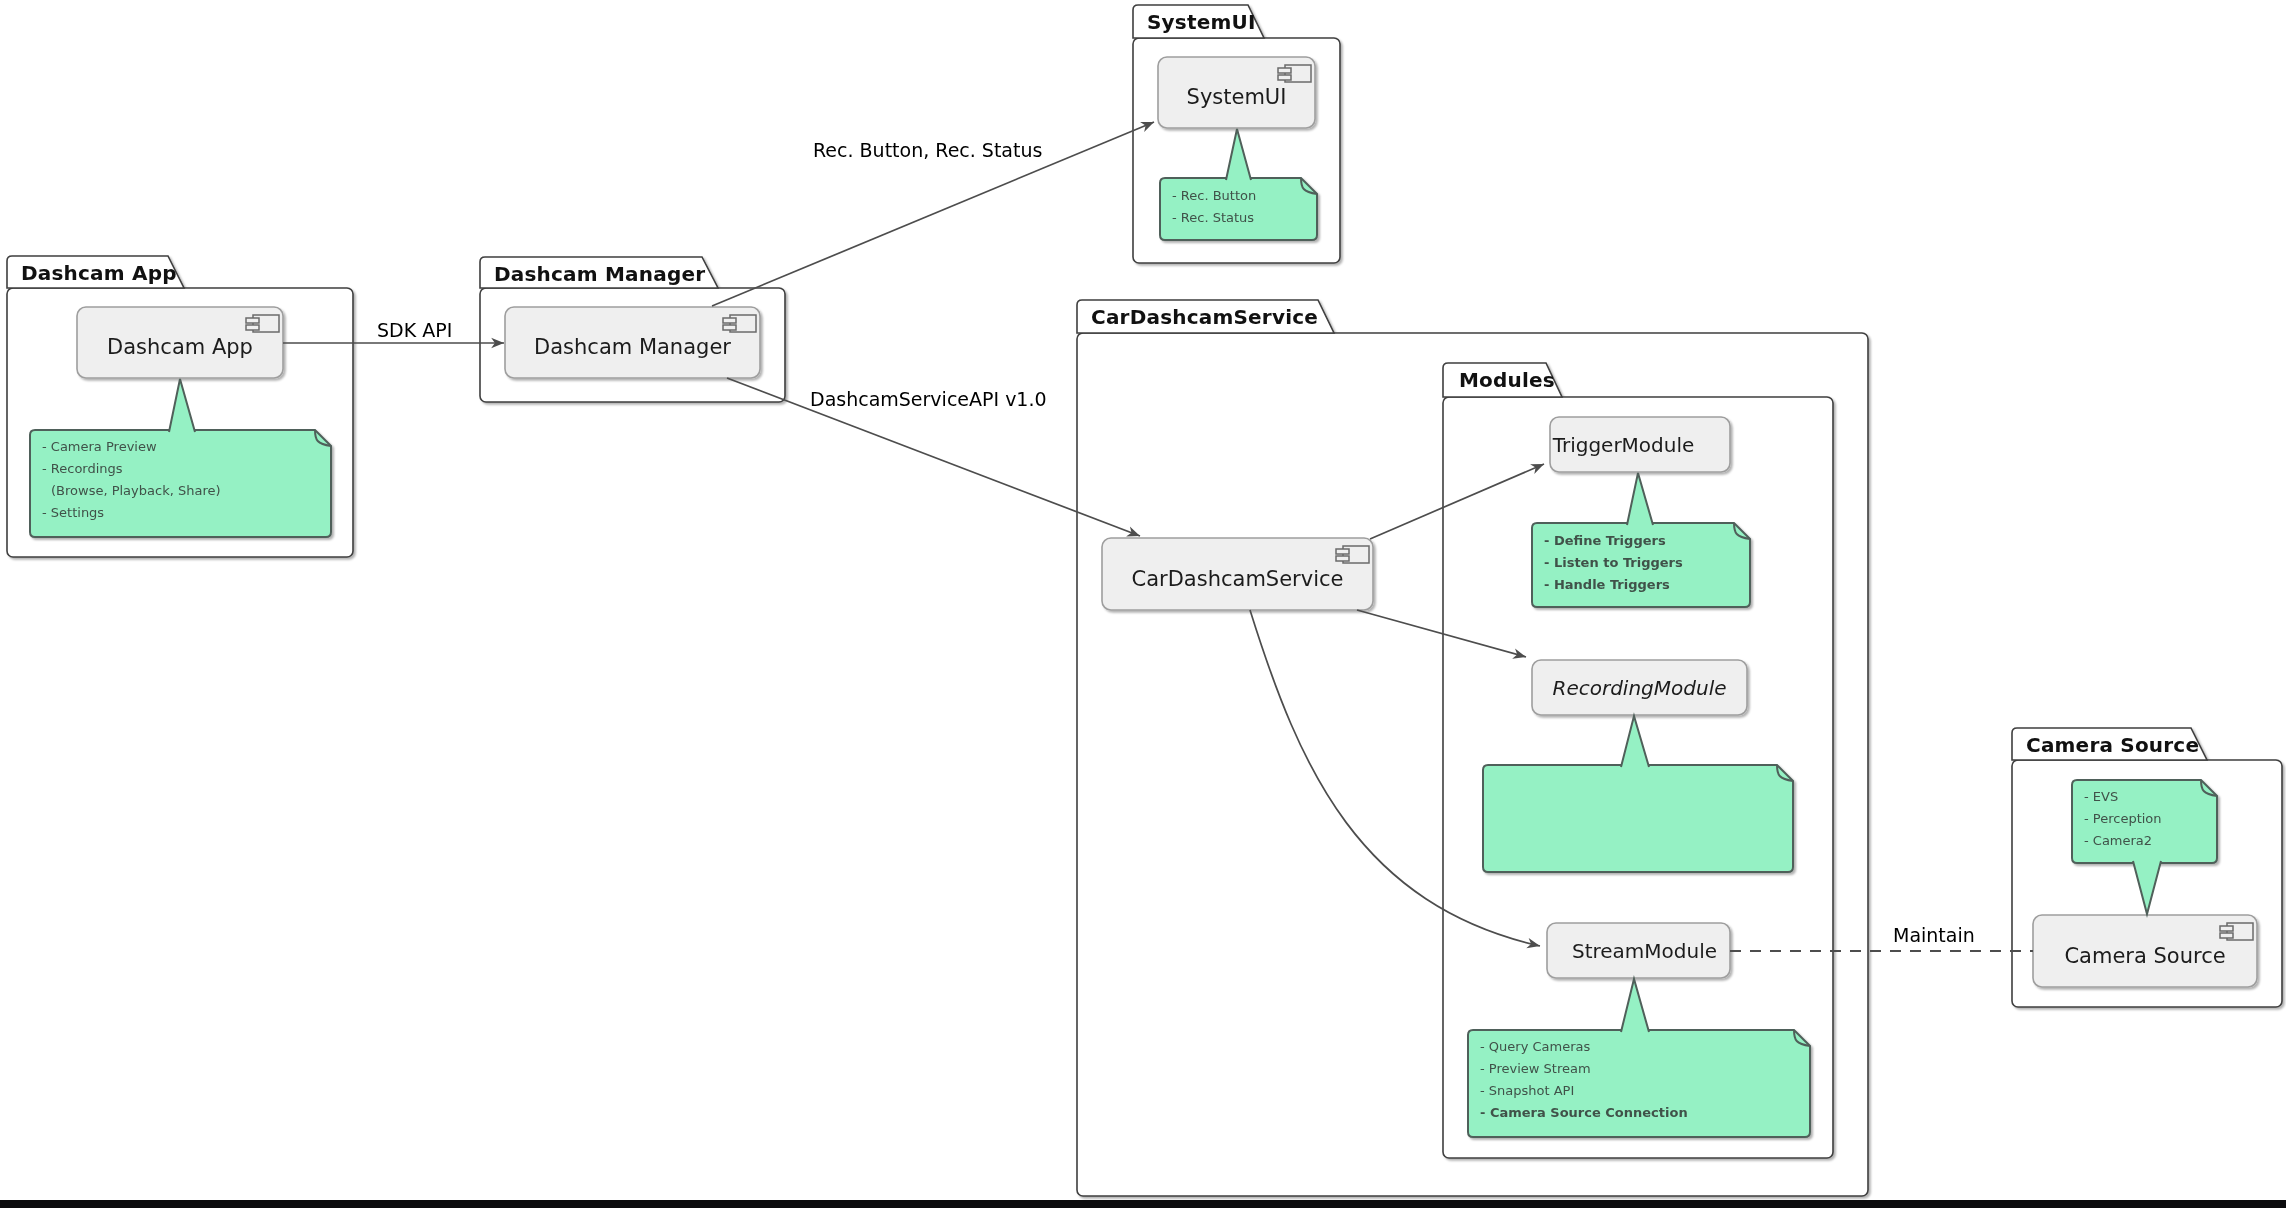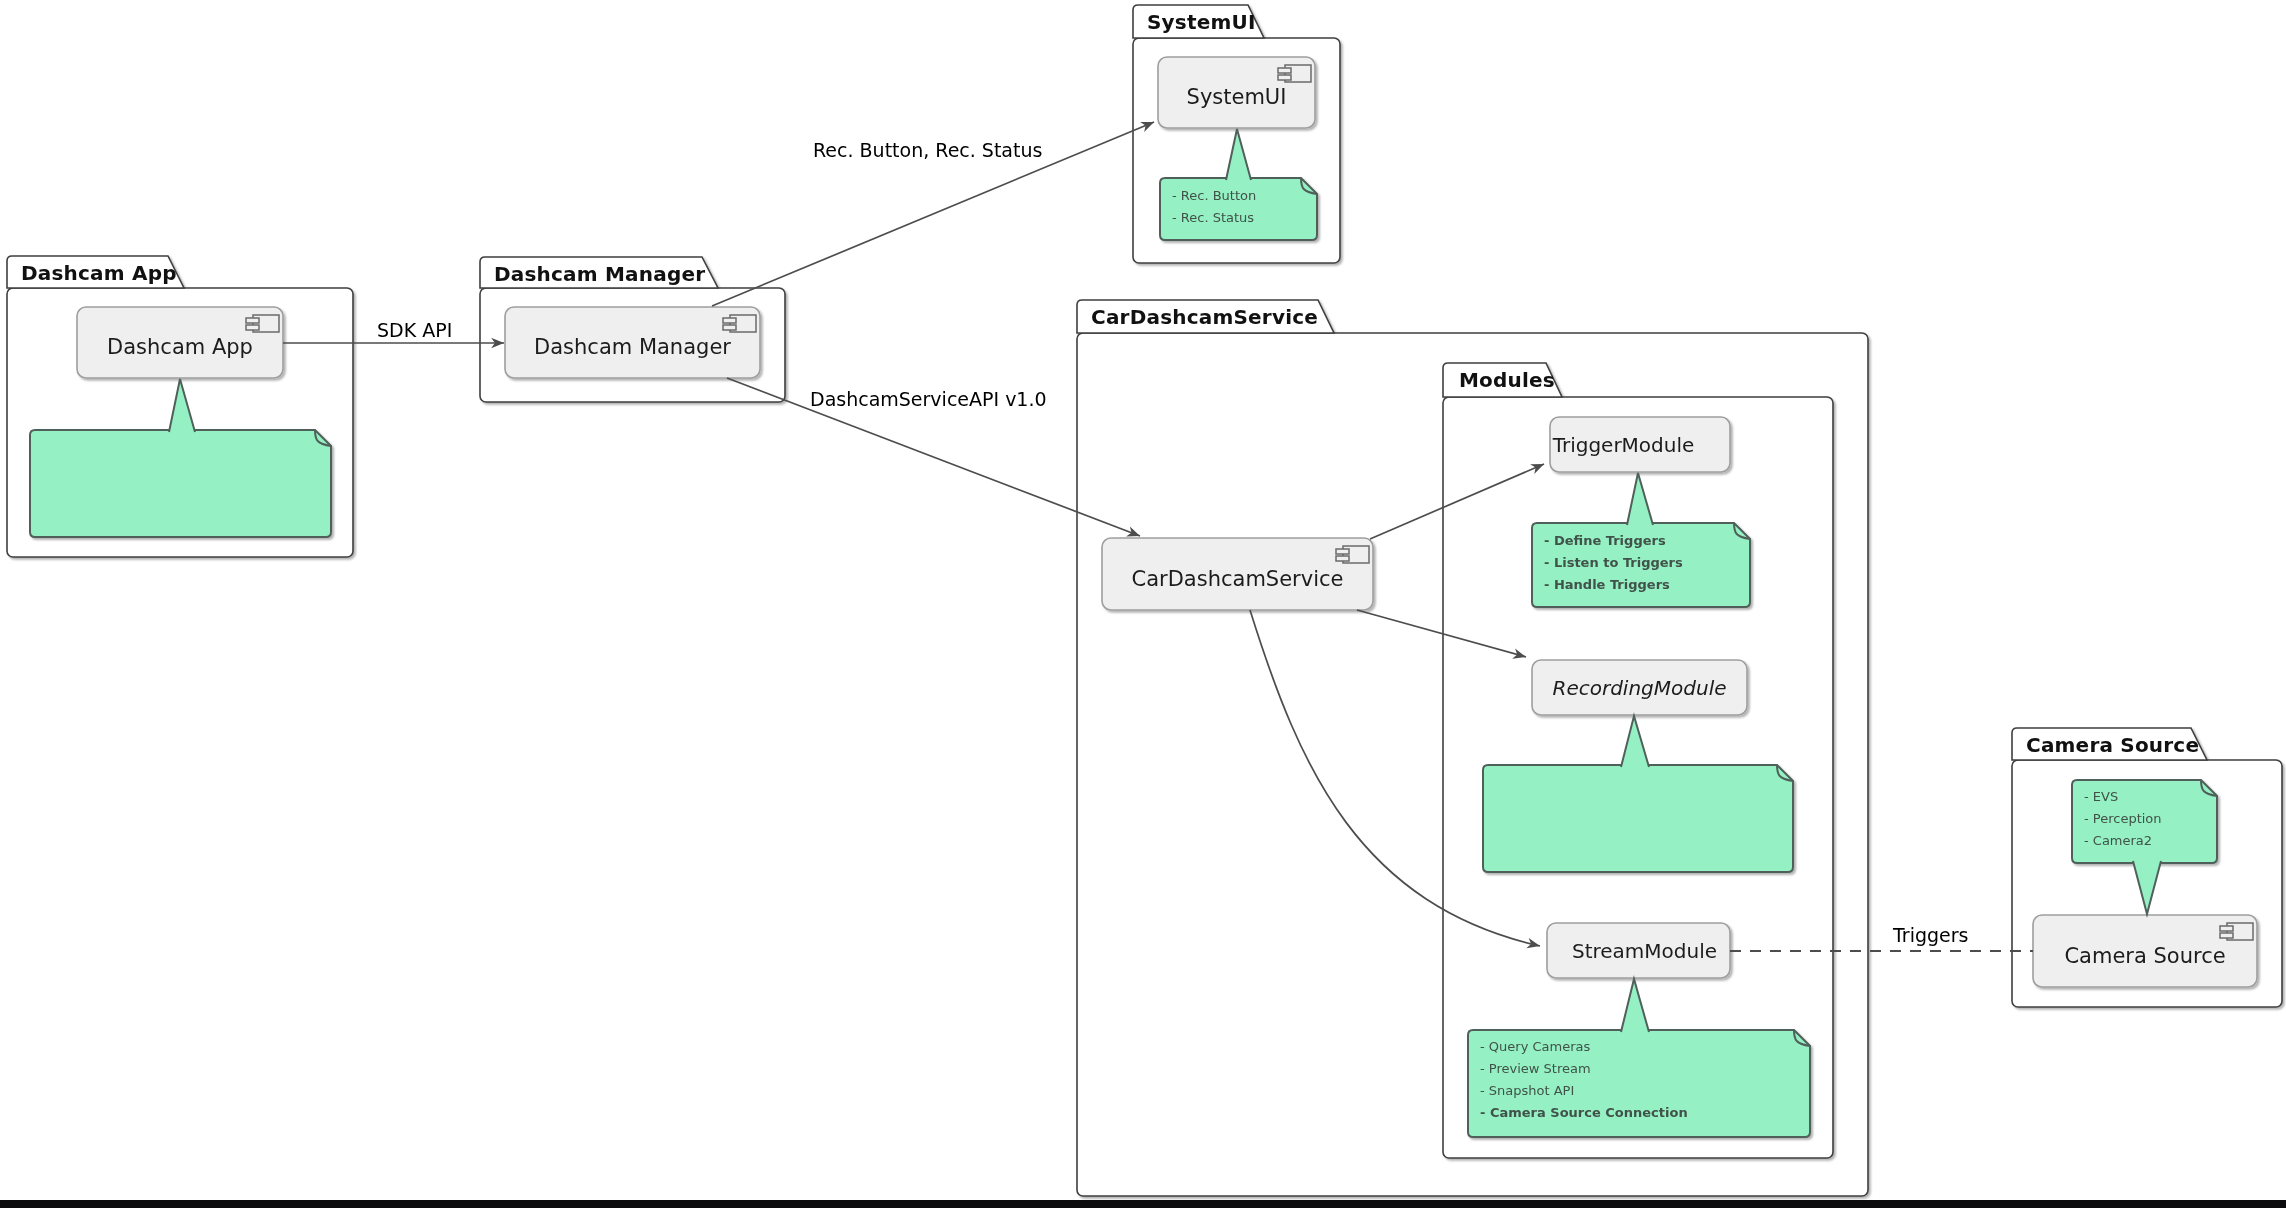--- a/index.html
+++ b/index.html
@@ -140,20 +140,26 @@
 
   <div class="t comp-name iconed" style="left:77px;top:307px;width:206px;height:71px;">Dashcam App</div>
   <div class="t comp-name iconed" style="left:505px;top:307px;width:255px;height:71px;">Dashcam Manager</div>
   <div class="t comp-name iconed" style="left:1158px;top:57px;width:157px;height:71px;">SystemUI</div>
   <div class="t comp-name iconed" style="left:1102px;top:538px;width:271px;height:72px;">CarDashcamService</div>
   <div class="t mod-name" style="left:1550px;top:417px;width:147px;height:55px;">TriggerModule</div>
   <div class="t mod-name" style="left:1532px;top:660px;width:215px;height:55px;font-style:italic;">RecordingModule</div>
   <div class="t mod-name" style="left:1547px;top:923px;width:195px;height:55px;">StreamModule</div>
   <div class="t comp-name iconed" style="left:2033px;top:915px;width:224px;height:72px;">Camera Source</div>
 
+  <div class="t note-text" style="left:42px;top:436px;">
+    <div class="note-line">- Camera Preview</div>
+    <div class="note-line">- Recordings</div>
+    <div class="note-line indent">(Browse, Playback, Share)</div>
+    <div class="note-line">- Settings</div>
+  </div>
   <div class="t note-text" style="left:1172px;top:185px;">
     <div class="note-line">- Rec. Button</div>
     <div class="note-line">- Rec. Status</div>
   </div>
   <div class="t note-text" style="left:1544px;top:530px;font-weight:bold;">
     <div class="note-line">- Define Triggers</div>
     <div class="note-line">- Listen to Triggers</div>
     <div class="note-line">- Handle Triggers</div>
   </div>
   <div class="t note-text" style="left:1480px;top:1036px;">
@@ -164,16 +170,16 @@
   </div>
   <div class="t note-text" style="left:2084px;top:786px;">
     <div class="note-line">- EVS</div>
     <div class="note-line">- Perception</div>
     <div class="note-line">- Camera2</div>
   </div>
 
   <div class="t edge-label" style="left:377px;top:319px;">SDK API</div>
   <div class="t edge-label" style="left:813px;top:139px;">Rec. Button, Rec. Status</div>
   <div class="t edge-label" style="left:810px;top:388px;">DashcamServiceAPI v1.0</div>
-  <div class="t edge-label" style="left:1893px;top:924px;">Triggers</div>
+  <div class="t edge-label" style="left:1893px;top:924px;">Maintain</div>
 
   <div id="bottom-bar"></div>
 </div>
 
 </body></html>

